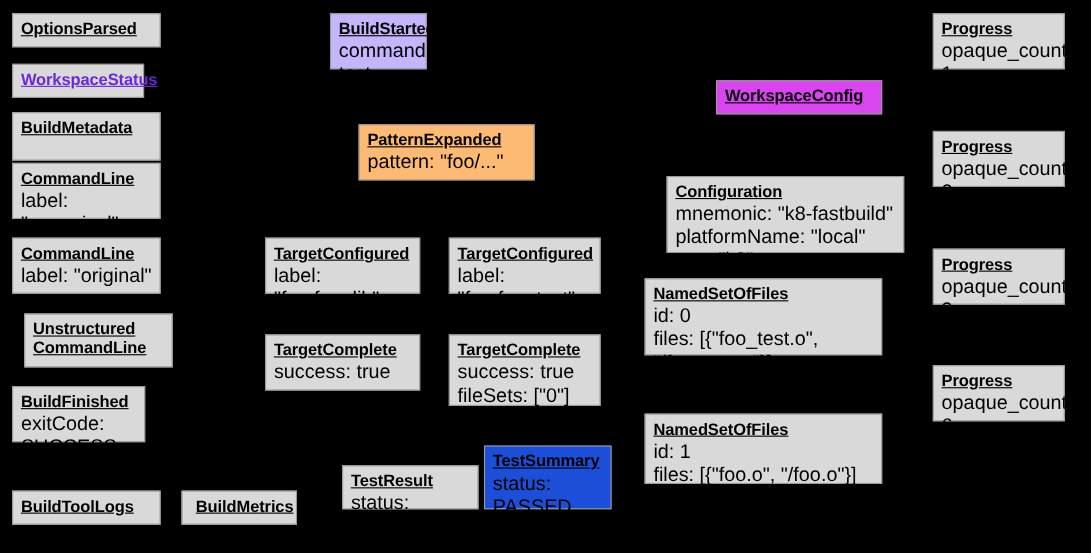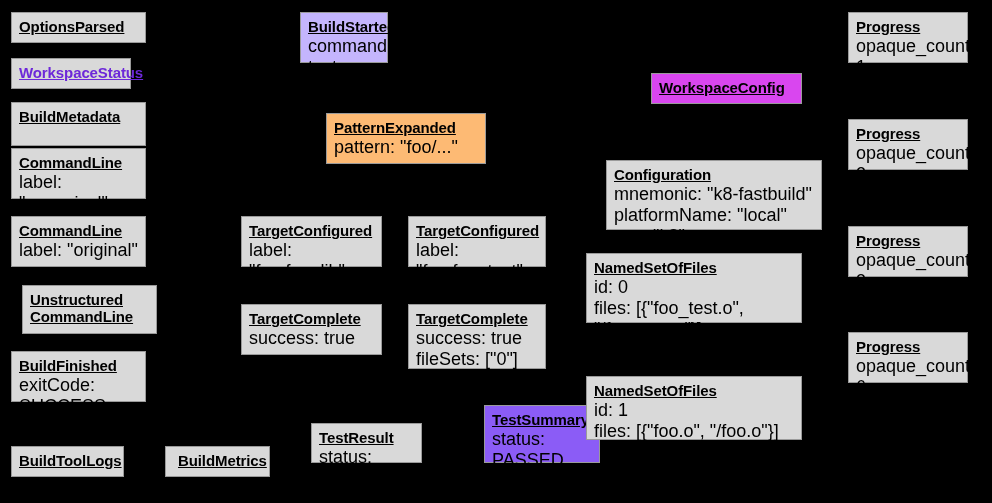--- a/index.html
+++ b/index.html
@@ -66,25 +66,25 @@
       <span class="node-fields">label: "canonical"</span>
     </div>
     <div class="node" style="left: 11px; top: 216px; width: 135px; height: 51px; background: rgb(217, 217, 217); border-color: rgb(154, 154, 154); color: rgb(0, 0, 0);">
       <span class="node-title">CommandLine</span>
       <span class="node-fields">label: "original"</span>
     </div>
     <div class="node" style="left: 22px; top: 285px; width: 135px; height: 49px; background: rgb(217, 217, 217); border-color: rgb(154, 154, 154); color: rgb(0, 0, 0);">
       <span class="node-title">Unstructured
 CommandLine</span>
     </div>
-    <div class="node" style="left: 11px; top: 351px; width: 135px; height: 51px; background: rgb(217, 217, 217); border-color: rgb(154, 154, 154); color: rgb(0, 0, 0);">
+    <div class="node" style="left: 11px; top: 351px; width: 121px; height: 51px; background: rgb(217, 217, 217); border-color: rgb(154, 154, 154); color: rgb(0, 0, 0);">
       <span class="node-title">BuildFinished</span>
       <span class="node-fields">exitCode: SUCCESS</span>
     </div>
-    <div class="node" style="left: 11px; top: 446px; width: 113px; height: 31px; background: rgb(217, 217, 217); border-color: rgb(154, 154, 154); color: rgb(0, 0, 0);">
+    <div class="node" style="left: 11px; top: 446px; width: 135px; height: 31px; background: rgb(217, 217, 217); border-color: rgb(154, 154, 154); color: rgb(0, 0, 0);">
       <span class="node-title">BuildToolLogs</span>
     </div>
     <div class="node" style="left: 165px; top: 446px; width: 105px; height: 31px; background: rgb(217, 217, 217); border-color: rgb(154, 154, 154); color: rgb(0, 0, 0); padding-left: 12px;">
       <span class="node-title">BuildMetrics</span>
     </div>
     <div class="node" style="left: 300px; top: 12px; width: 88px; height: 51px; background: #c4b5fd; border-color: rgb(154, 154, 154); color: rgb(0, 0, 0);">
       <span class="node-title">BuildStarted</span>
       <span class="node-fields">command: test</span>
     </div>
     <div class="node" style="left: 298px; top: 113px; width: 160px; height: 51px; background: #fdba74; border-color: rgb(154, 154, 154); color: rgb(0, 0, 0); margin-left: 28px;">
@@ -101,25 +101,25 @@
     </div>
     <div class="node" style="left: 241px; top: 304px; width: 141px; height: 51px; background: rgb(217, 217, 217); border-color: rgb(154, 154, 154); color: rgb(0, 0, 0);">
       <span class="node-title">TargetComplete</span>
       <span class="node-fields">success: true</span>
     </div>
     <div class="node" style="left: 408px; top: 304px; width: 138px; height: 65px; background: rgb(217, 217, 217); border-color: rgb(154, 154, 154); color: rgb(0, 0, 0);">
       <span class="node-title">TargetComplete</span>
       <span class="node-fields">success: true
 fileSets: ["0"]</span>
     </div>
-    <div class="node" style="left: 311px; top: 423px; width: 111px; height: 40px; background: rgb(217, 217, 217); border-color: rgb(154, 154, 154); color: rgb(0, 0, 0);">
+    <div class="node" style="left: 311px; top: 423px; width: 124px; height: 40px; background: rgb(217, 217, 217); border-color: rgb(154, 154, 154); color: rgb(0, 0, 0);">
       <span class="node-title">TestResult</span>
       <span class="node-fields">status: PASSED</span>
     </div>
-    <div class="node" style="left: 440px; top: 405px; width: 116px; height: 58px; background: #8b5cf6; border-color: rgb(154, 154, 154); color: rgb(0, 0, 0); margin-left: 44px;">
+    <div class="node" style="left: 440px; top: 405px; width: 116px; height: 58px; background: #1d4ed8; border-color: rgb(154, 154, 154); color: rgb(0, 0, 0);">
       <span class="node-title">TestSummary</span>
       <span class="node-fields">status: PASSED
 runs: 1</span>
     </div>
     <div class="node" style="left: 651px; top: 73px; width: 151px; height: 31px; background: #d946ef; border-color: rgb(154, 154, 154); color: rgb(0, 0, 0);">
       <span class="node-title">WorkspaceConfig</span>
     </div>
     <div class="node" style="left: 586px; top: 160px; width: 216px; height: 70px; background: rgb(217, 217, 217); border-color: rgb(154, 154, 154); color: rgb(0, 0, 0); margin-left: 20px;">
       <span class="node-title">Configuration</span>
       <span class="node-fields">mnemonic: "k8-fastbuild"

